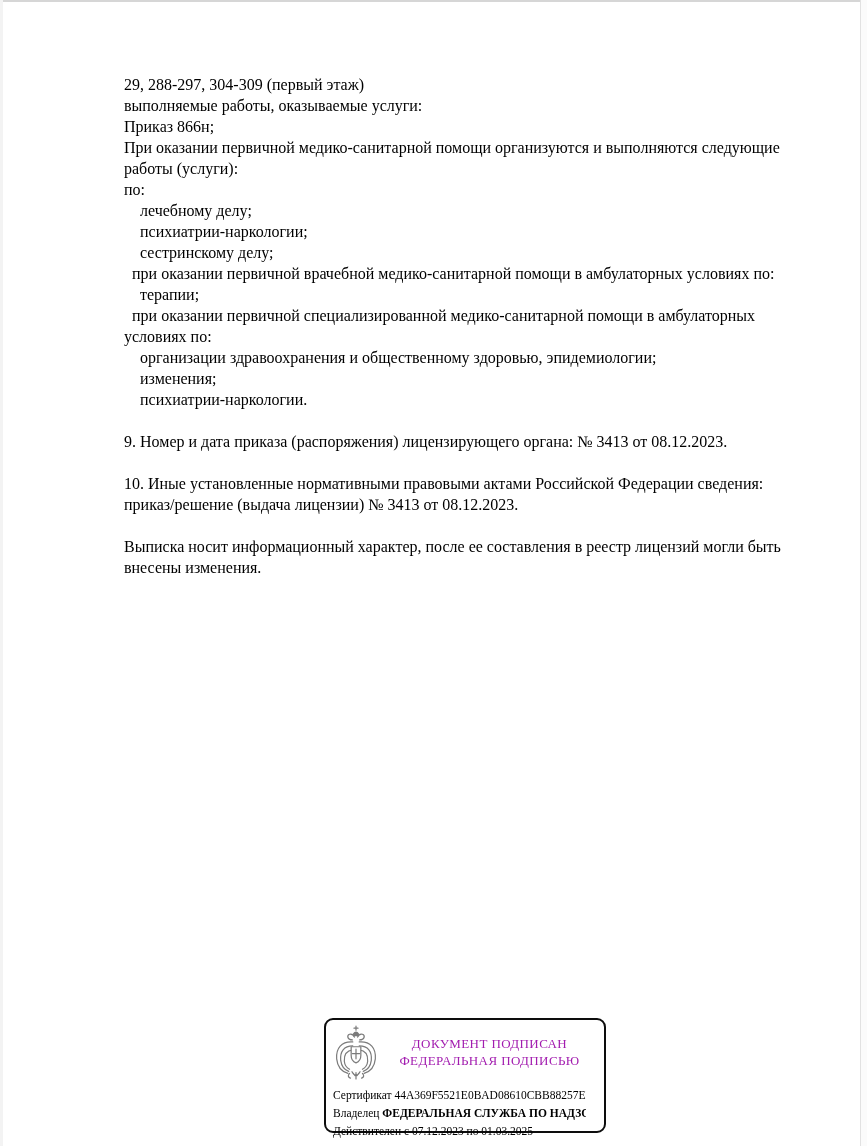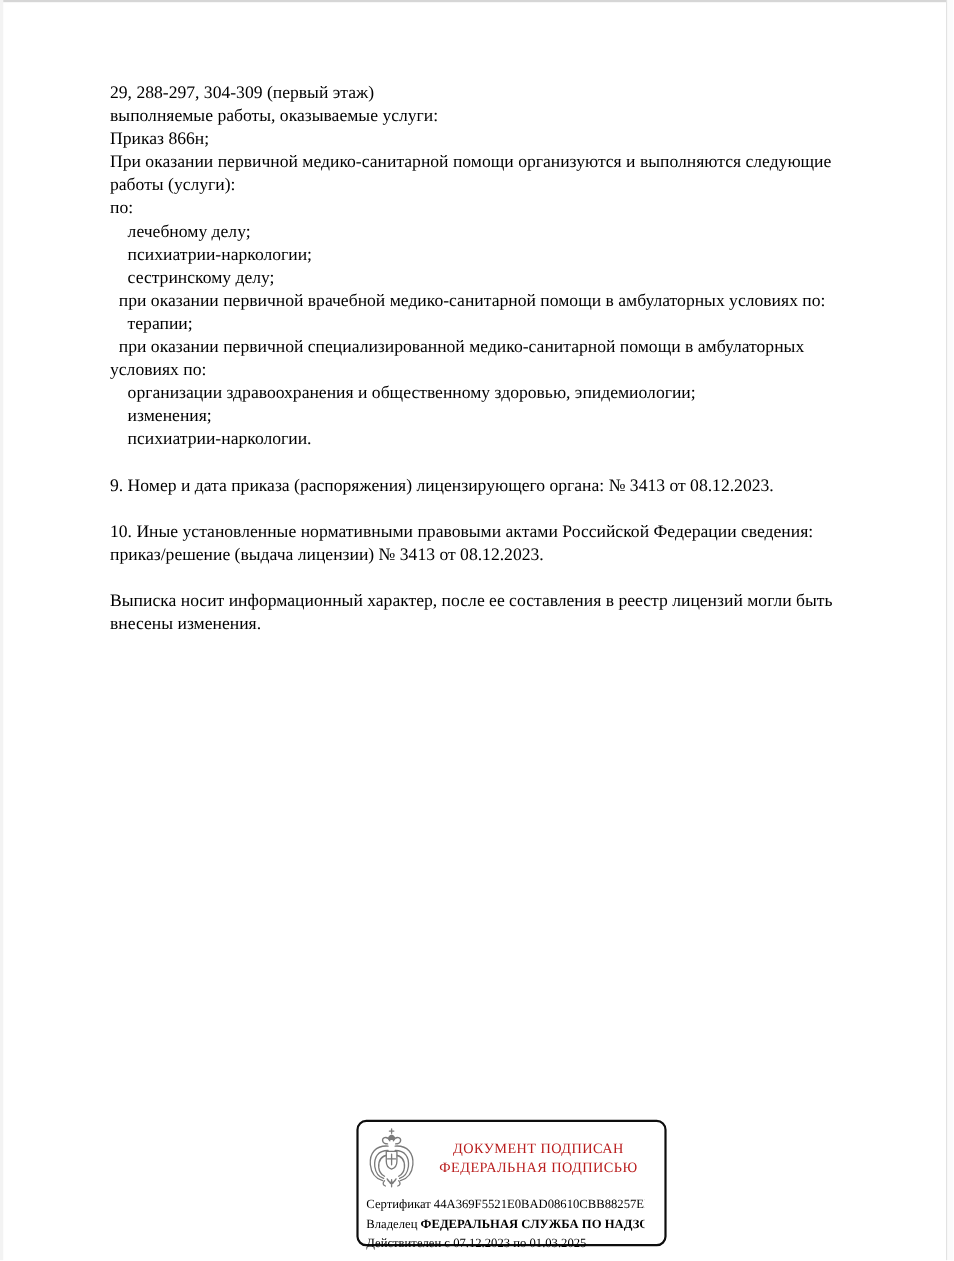--- a/index.html
+++ b/index.html
@@ -26,20 +26,21 @@
     left: 100px;
     top: 74px;
     width: 722px;
     font-size: 16px;
     line-height: 21px;
     color: #000000;
   }
   .doc-line {
     white-space: pre-wrap;
     min-height: 21px;
+    margin-left: 24px;
   }
 
   
   .stamp {
     position: absolute;
     left: 324px;
     top: 1018px;
     width: 282px;
     height: 115px;
     box-sizing: border-box;
@@ -52,21 +53,21 @@
     align-items: flex-start;
     padding: 5px 4px 0 7px;
   }
   .stamp-emblem { flex: 0 0 auto; }
   .stamp-title {
     flex: 1 1 auto;
     text-align: center;
     font-size: 13px;
     line-height: 17px;
     letter-spacing: 0.4px;
-    color: #b91c1c;
+    color: #a21caf;
     padding-top: 10px;
   }
   .stamp-info {
     padding: 3px 18px 0 7px;
     font-size: 11.5px;
     line-height: 18px;
     color: #000000;
   }
   .stamp-info .info-line {
     white-space: nowrap;

